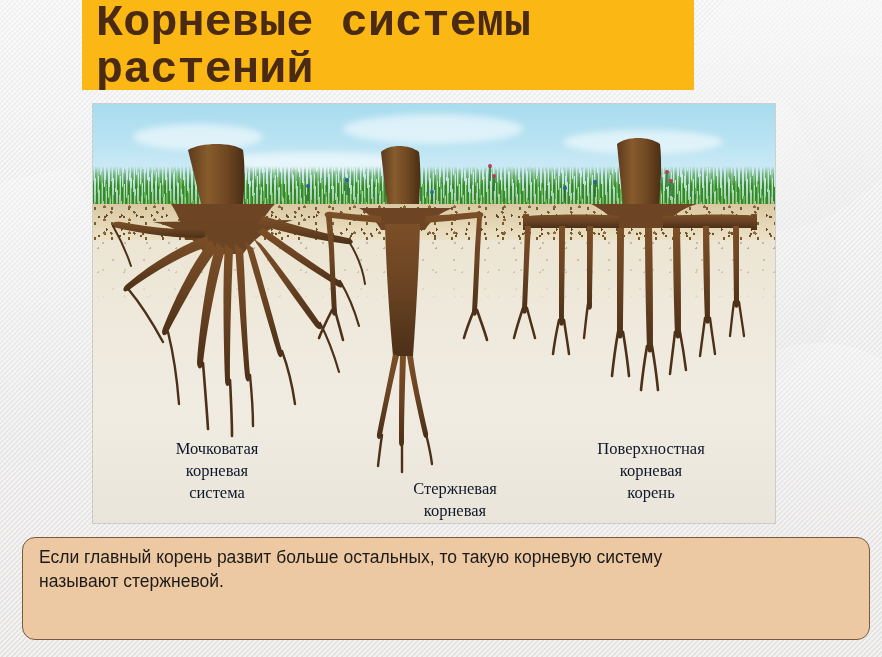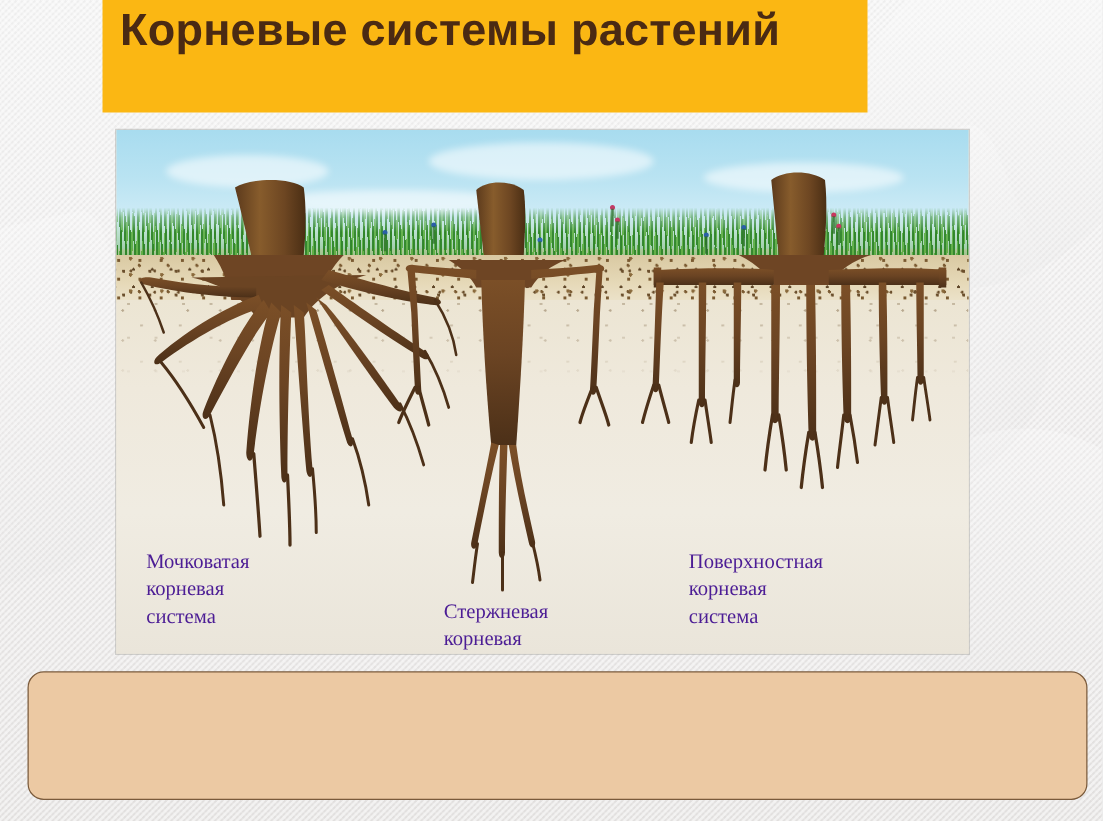--- a/index.html
+++ b/index.html
@@ -47,23 +47,23 @@
     left: 82px;
     top: -6px;
     width: 612px;
     height: 96px;
     background: #fbb713;
     box-sizing: border-box;
     padding: 6px 14px 0 14px;
     overflow: hidden;
   }
   #title-text {
-    font-family: Liberation Sans, sans-serif;
+    font-family: Liberation Mono, monospace;
     font-weight: bold;
-    font-size: 36px;
+    font-size: 45px;
     line-height: 47px;
     color: #4a2a13;
     letter-spacing: .2px;
     white-space: pre-line;
     margin: 0;
   }
 
   
   #illustration {
     position: absolute;
@@ -145,24 +145,25 @@
   }
   .illus-svg {
     position: absolute;
     left: 0; top: 0;
     width: 682px; height: 419px;
   }
 
   
   .caption {
     position: absolute;
+    text-align: center;
     font-family: "Liberation Serif", serif;
     font-size: 16.5px;
     line-height: 22px;
-    color: #4c1d95;
+    color: #0f172a;
     white-space: pre-line;
     width: 200px;
   }
   #caption-fibrous { left: 24px;  top: 334px; }
   #caption-tap     { left: 262px; top: 334px; margin-top: 40px; }
   #caption-surface { left: 458px; top: 334px; }
 
   
   #description-box {
     position: absolute;
@@ -340,19 +341,21 @@
     </svg>
 
     <div class="caption" id="caption-fibrous">Мочковатая
 корневая
 система</div>
     <div class="caption" id="caption-tap">Стержневая
 корневая
 система</div>
     <div class="caption" id="caption-surface">Поверхностная
 корневая
-система</div>
+корень</div>
   </div>
 
   <div id="description-box">
+    <p class="desc-line">Если главный корень развит больше остальных, то такую корневую систему
+называют стержневой.</p>
   </div>
 
 </div>
 
 </body></html>

